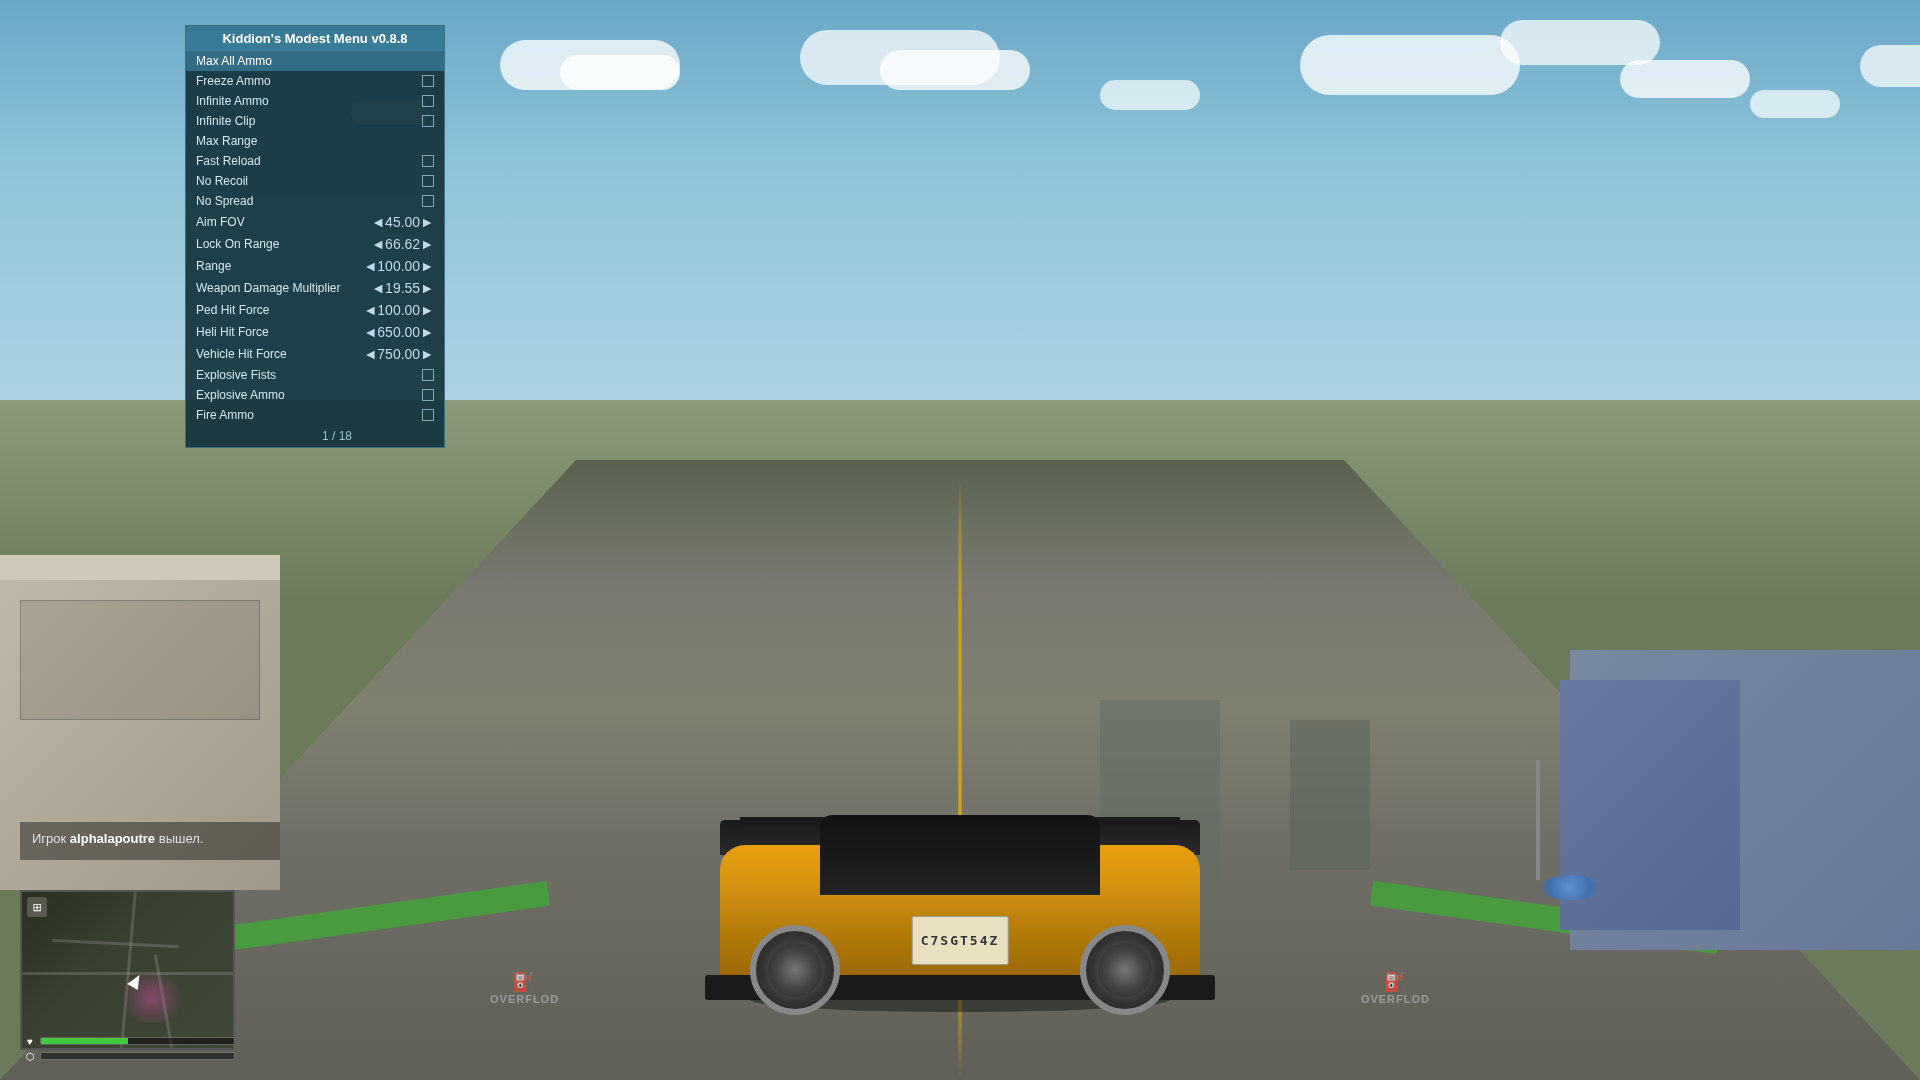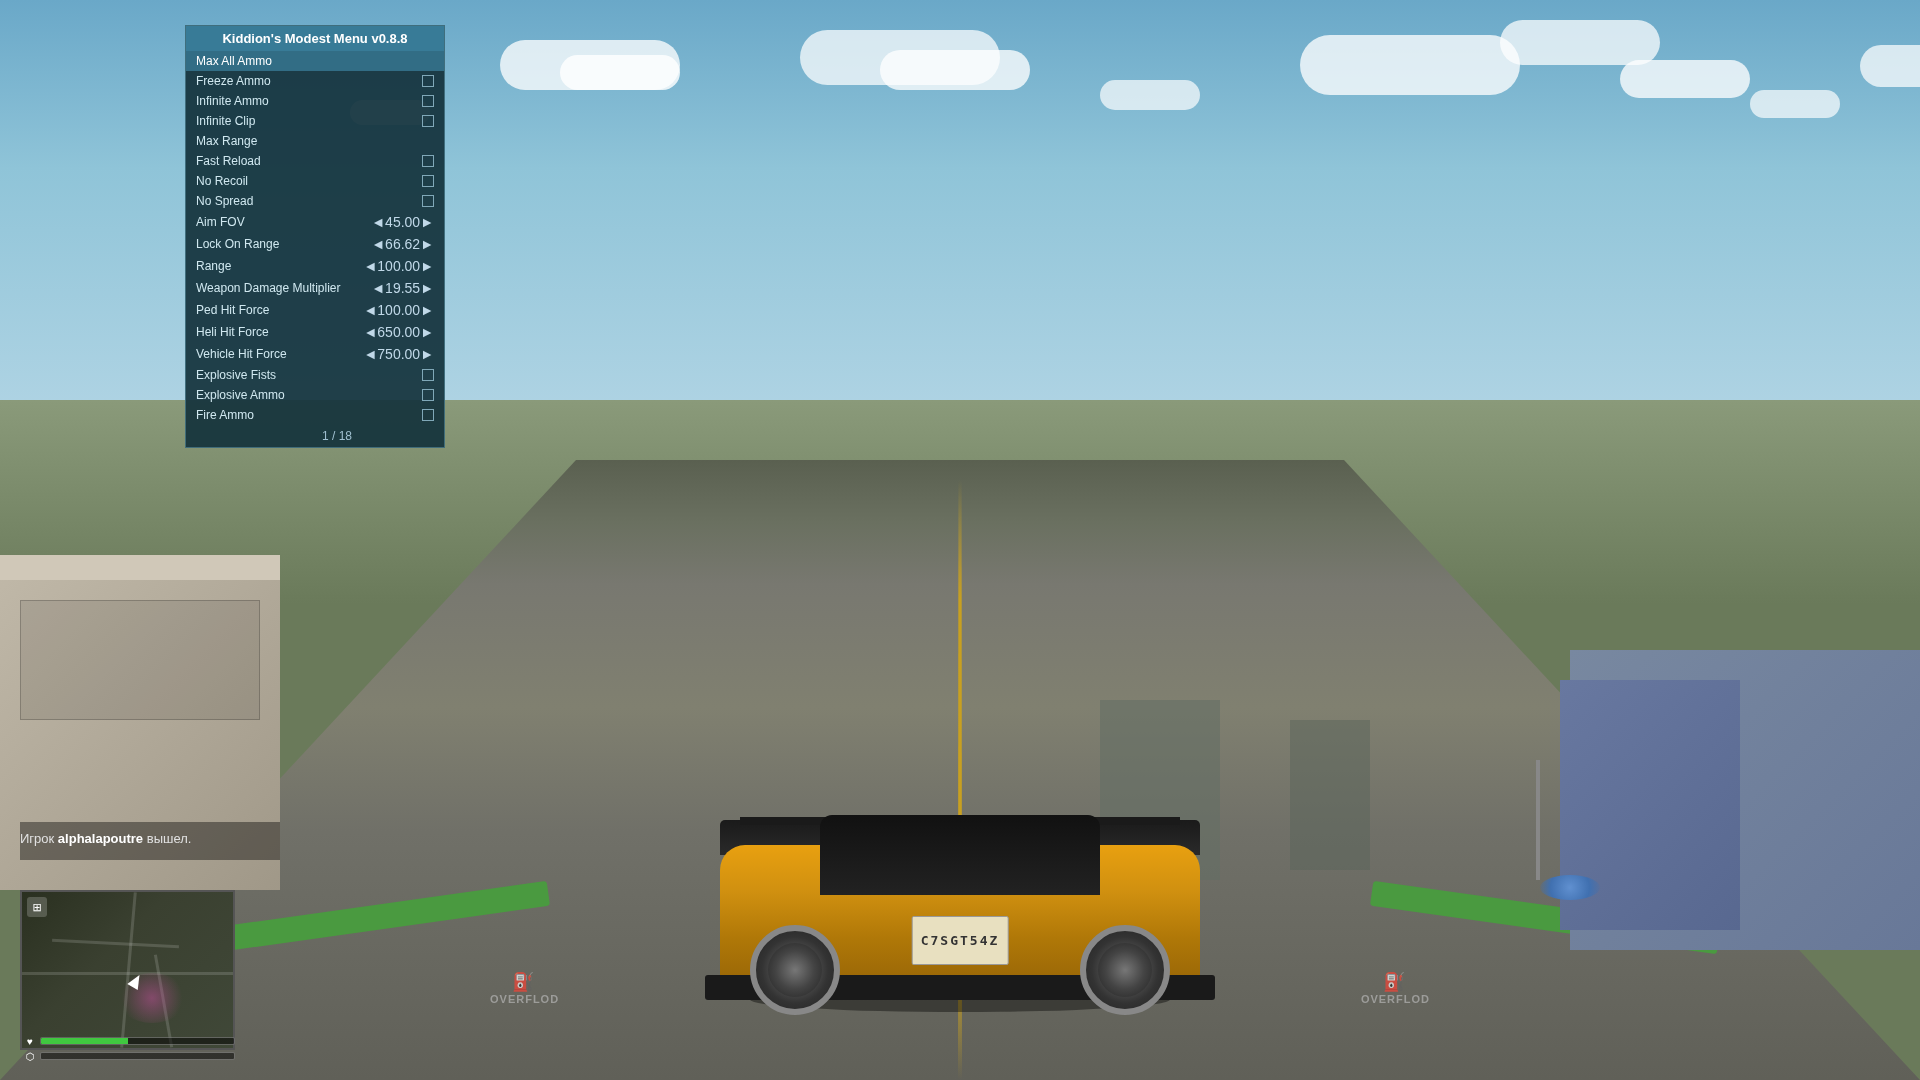--- a/index.html
+++ b/index.html
@@ -249,21 +249,21 @@
       margin-left: 44px;
     }
 
     
     .chat-area {
       position: absolute;
       bottom: 220px;
       left: 20px;
       width: 260px;
       background: rgba(0,0,0,0.4);
-      padding: 8px 0;
+      padding: 8px 12px;
       font-family: Arial, sans-serif;
     }
 
     .chat-line {
       color: #e0e0e0;
       font-size: 13px;
       margin-bottom: 4px;
       line-height: 1.4;
     }
 

